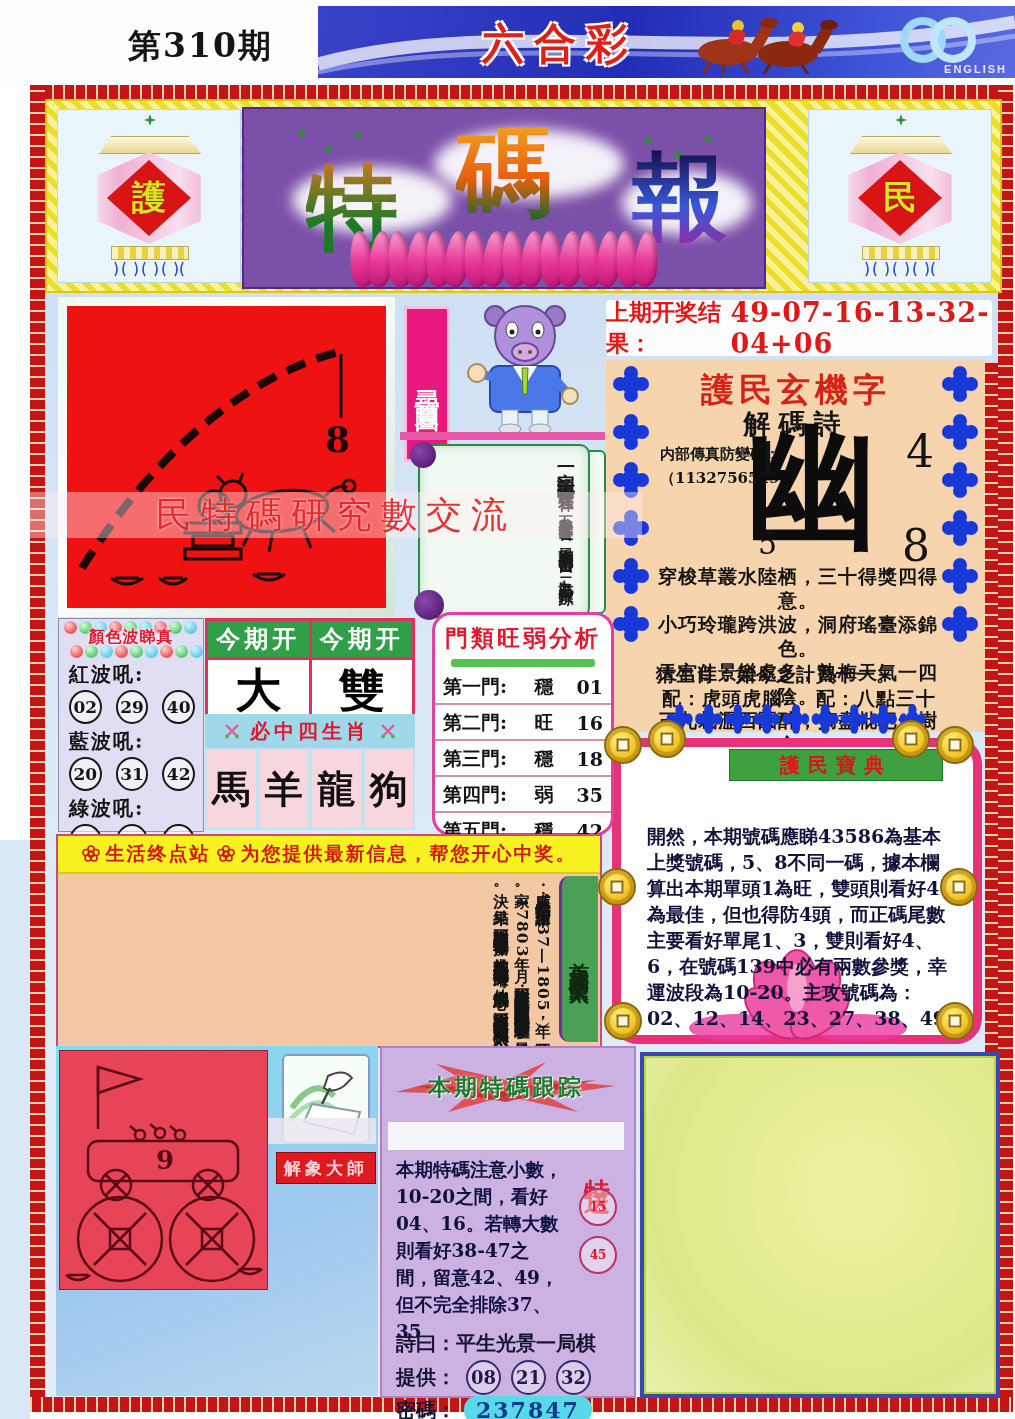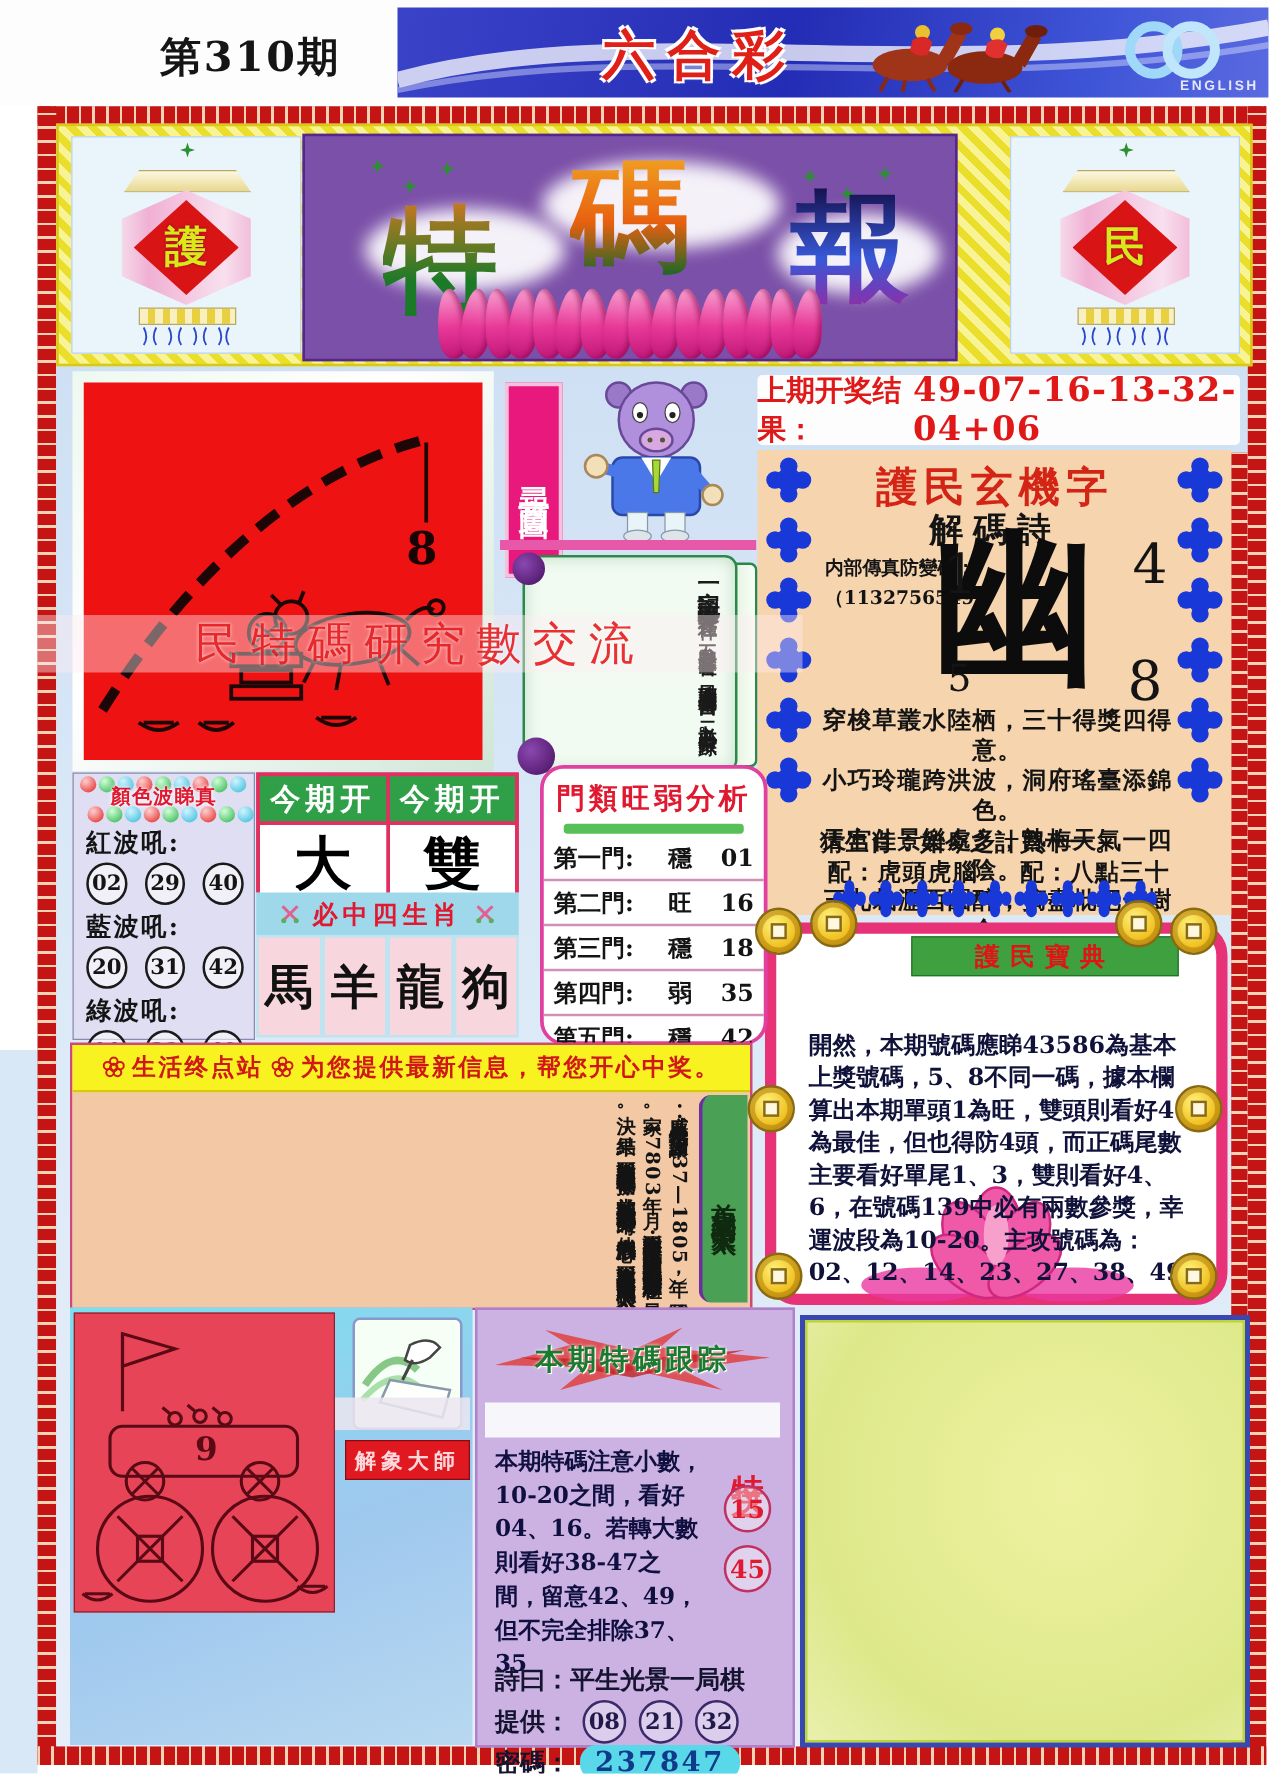--- a/index.html
+++ b/index.html
@@ -112,21 +112,21 @@
   .artbox2{background:#e84458;border:1px solid #902030;}
   .master-icon{background:#f6fff6;border:2px solid #8898c8;border-radius:6px;}
   .master-badge{background:#e01820;border:1px solid #8a0a10;}
   .master-label{font-size:17px;font-weight:bold;color:#ffd8dc;letter-spacing:4px;}
   .censor{background:rgba(236,230,240,.85);}
   .special{background:#cbb2e2;border:2px solid #b080c8;}
   .special-title{font-size:23px;font-weight:bold;color:#1a7a30;letter-spacing:3px;
                  text-shadow:0 0 3px #fff,1px 1px 0 #fff;}
   .special-body{font-size:18.5px;font-weight:bold;color:#101040;line-height:27px;}
   .gift-label{writing-mode:vertical-rl;font-size:26px;font-weight:bold;color:#e01830;letter-spacing:10px;}
-  .cnum-r{width:34px;height:34px;font-size:20px;border-color:#c03060;color:#e01830;background:rgba(255,255,255,.4);}
+  .cnum-r{width:34px;height:34px;font-size:12px;border-color:#c03060;color:#e01830;background:rgba(255,255,255,.4);}
   .sp-line{font-size:20px;font-weight:bold;color:#141430;}
   .cnum-p{width:31px;height:31px;font-size:18px;border-color:#3a2a6a;color:#201a4a;background:rgba(255,255,255,.35);}
   .pw{background:#58d8e8;border-radius:13px;padding:1px 12px;color:#103a8a;font-size:22px;font-weight:bold;letter-spacing:2px;}
   .yellow-box{border:4px solid #3848b0;background:radial-gradient(circle at 60% 40%,#eef2a0,#dde88a 70%,#e9f0ae);box-shadow:inset 0 0 0 2px #bcd43c;}
   .art8{font-size:36px;font-weight:bold;color:#180404;}
   .art9{font-size:26px;font-weight:bold;color:#5a0a14;}
 </style>
 </head>
 <body>
 

